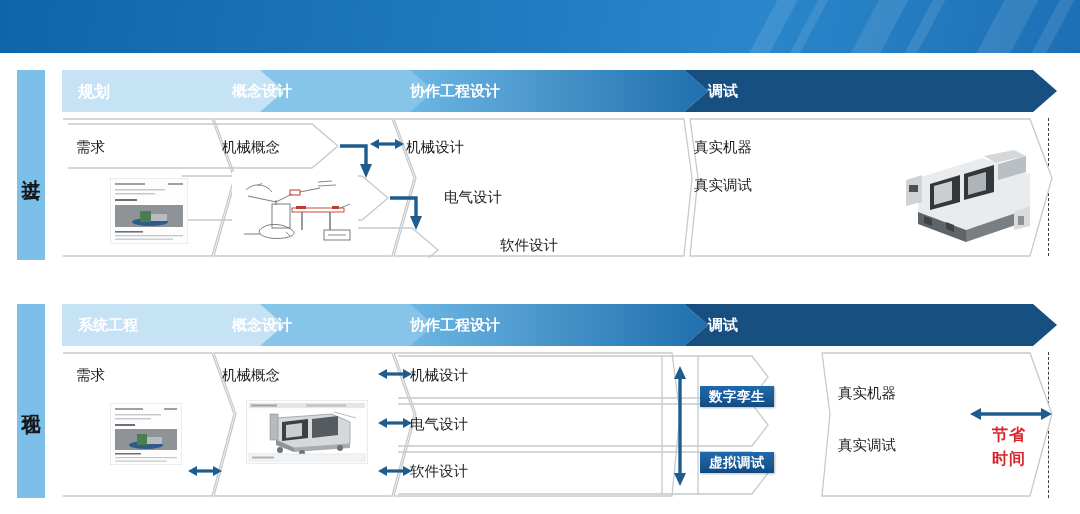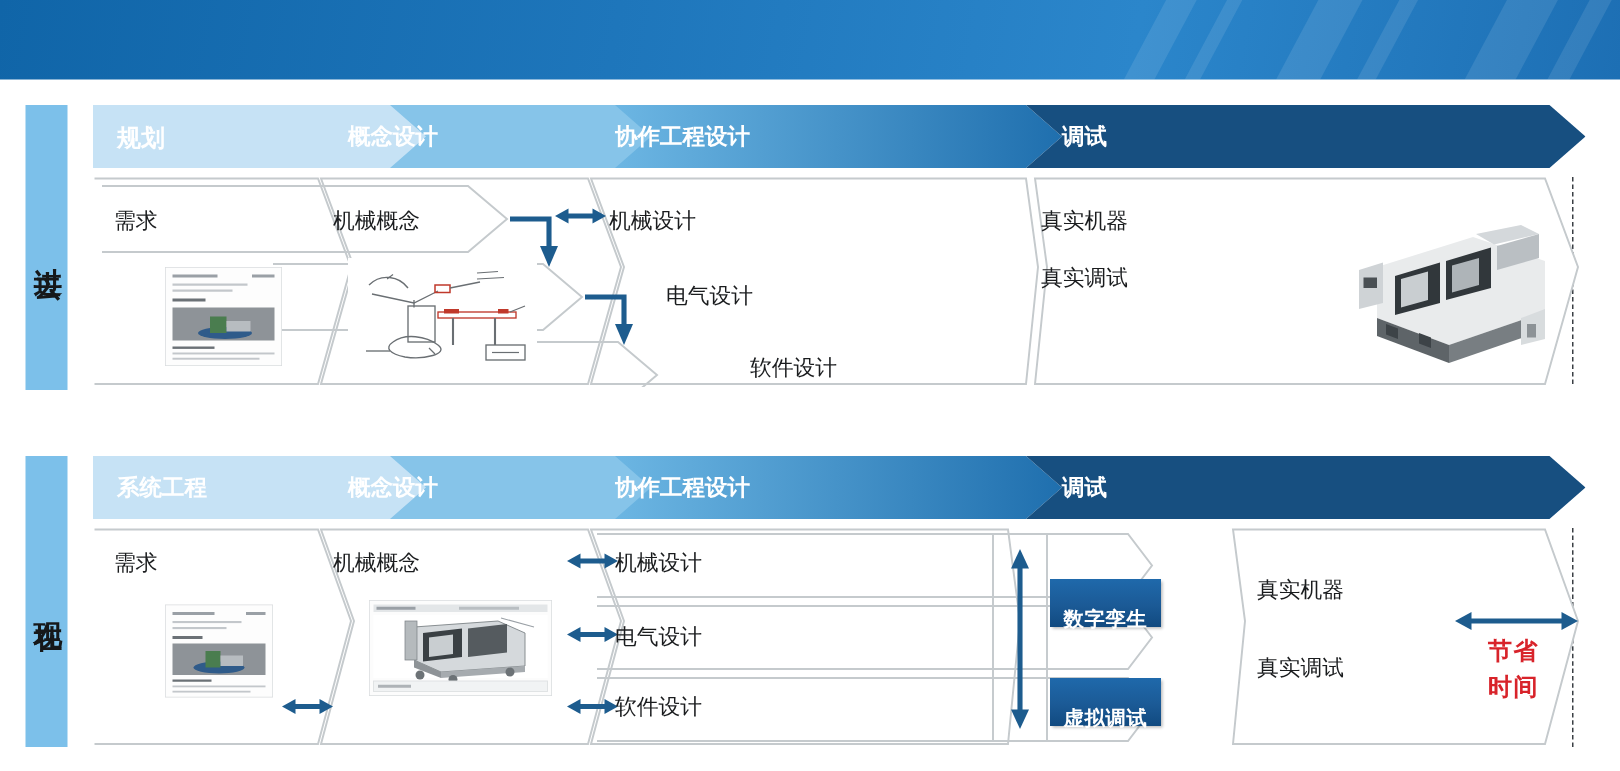--- a/index.html
+++ b/index.html
@@ -66,21 +66,21 @@
 
   .node-text {
     position: absolute; font-size: 14.5px; color: #1a1c1e; white-space: nowrap;
   }
 
   
   .badge {
     position: absolute; height: 21px; line-height: 21px;
     background: linear-gradient(180deg, #1f69ab 0%, #1b5a96 55%, #114a80 100%);
     color: #fff; font-size: 13.5px; font-weight: bold;
-    padding: 16px 9px; white-space: nowrap;
+    padding: 0 9px; white-space: nowrap;
     box-shadow: 1px 1px 2px rgba(0,0,0,0.28);
     letter-spacing: 0.5px;
   }
 
   .dashed-line {
     position: absolute; width: 0; border-left: 1.4px dashed #3a3f44;
   }
   .save-text {
     position: absolute; font-size: 16px; font-weight: bold; color: #d8232a;
     text-align: center; line-height: 21px; letter-spacing: 1px;

